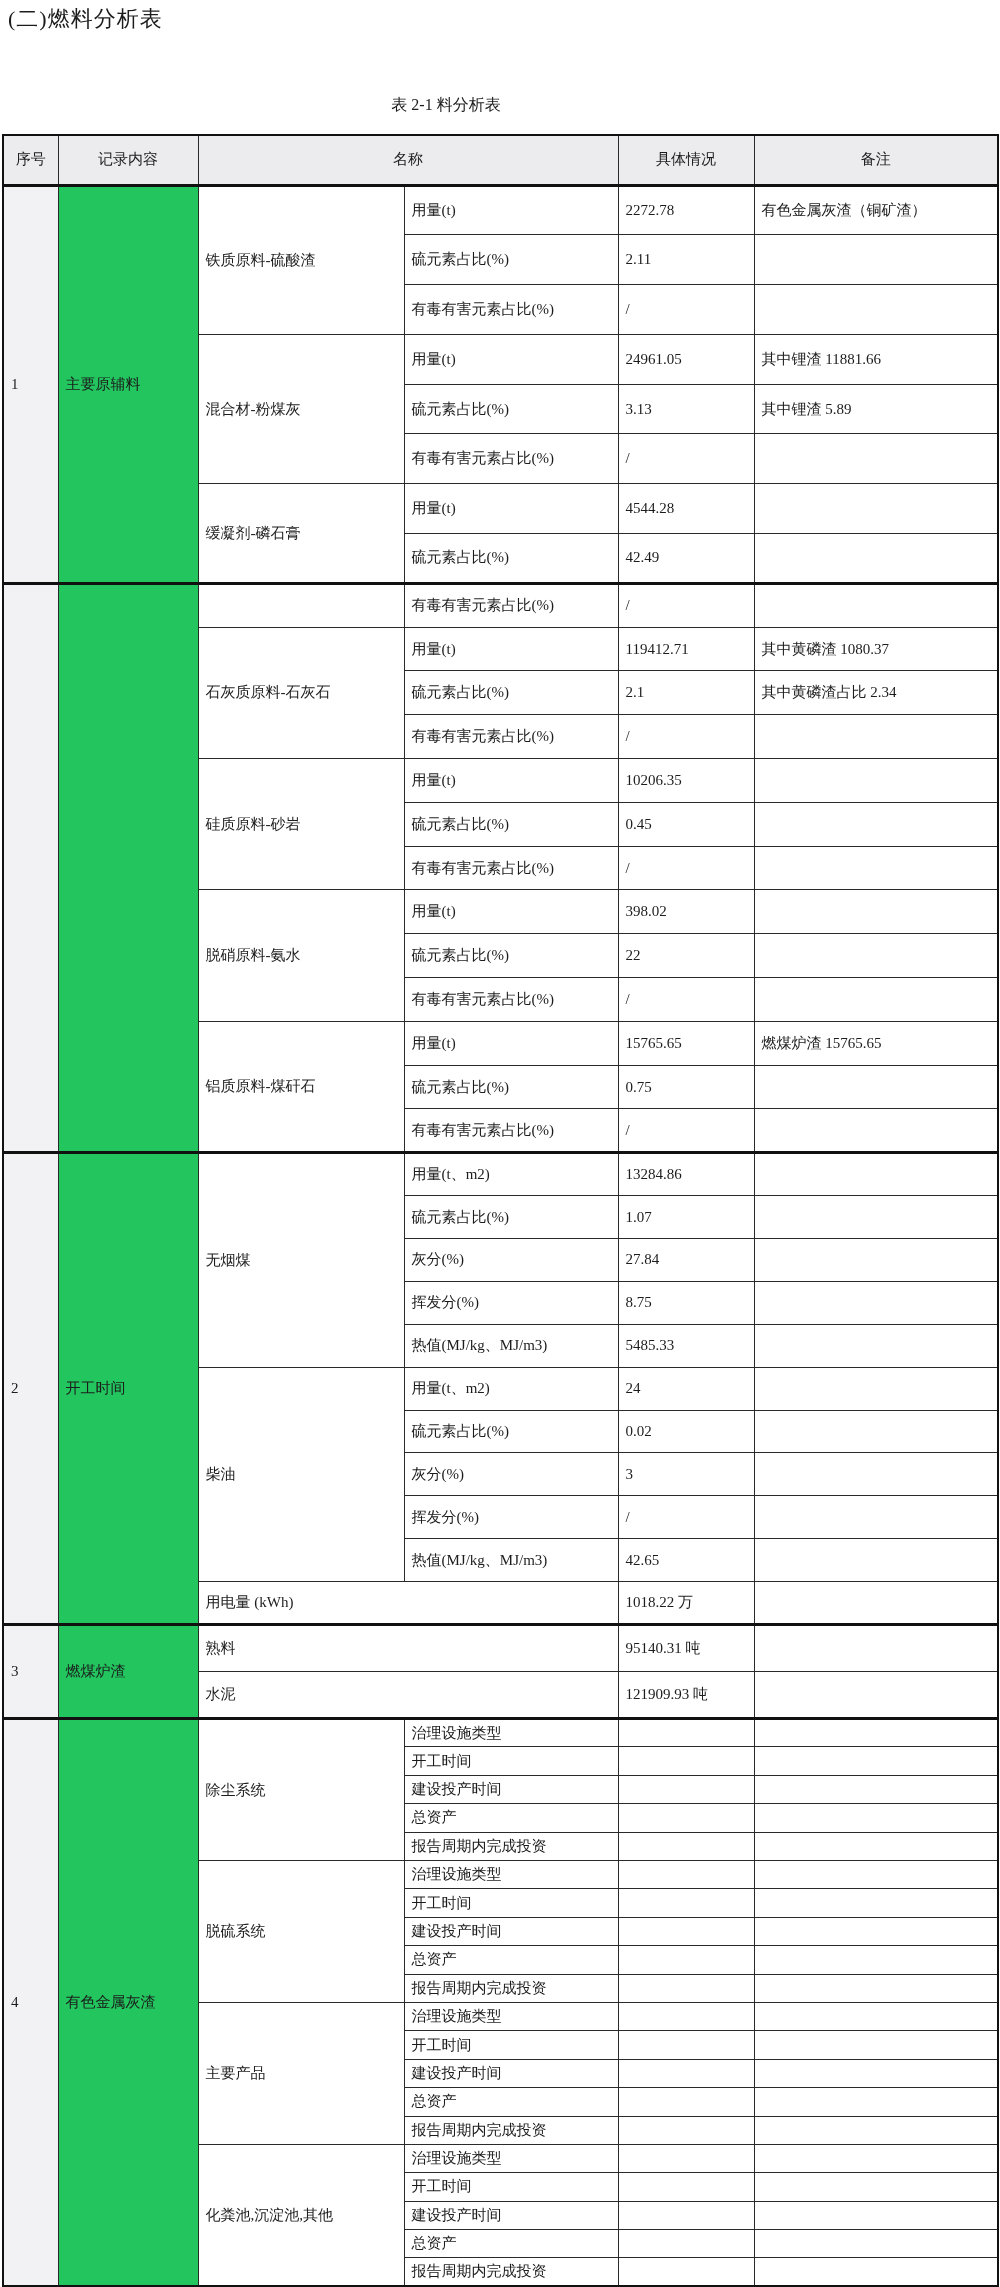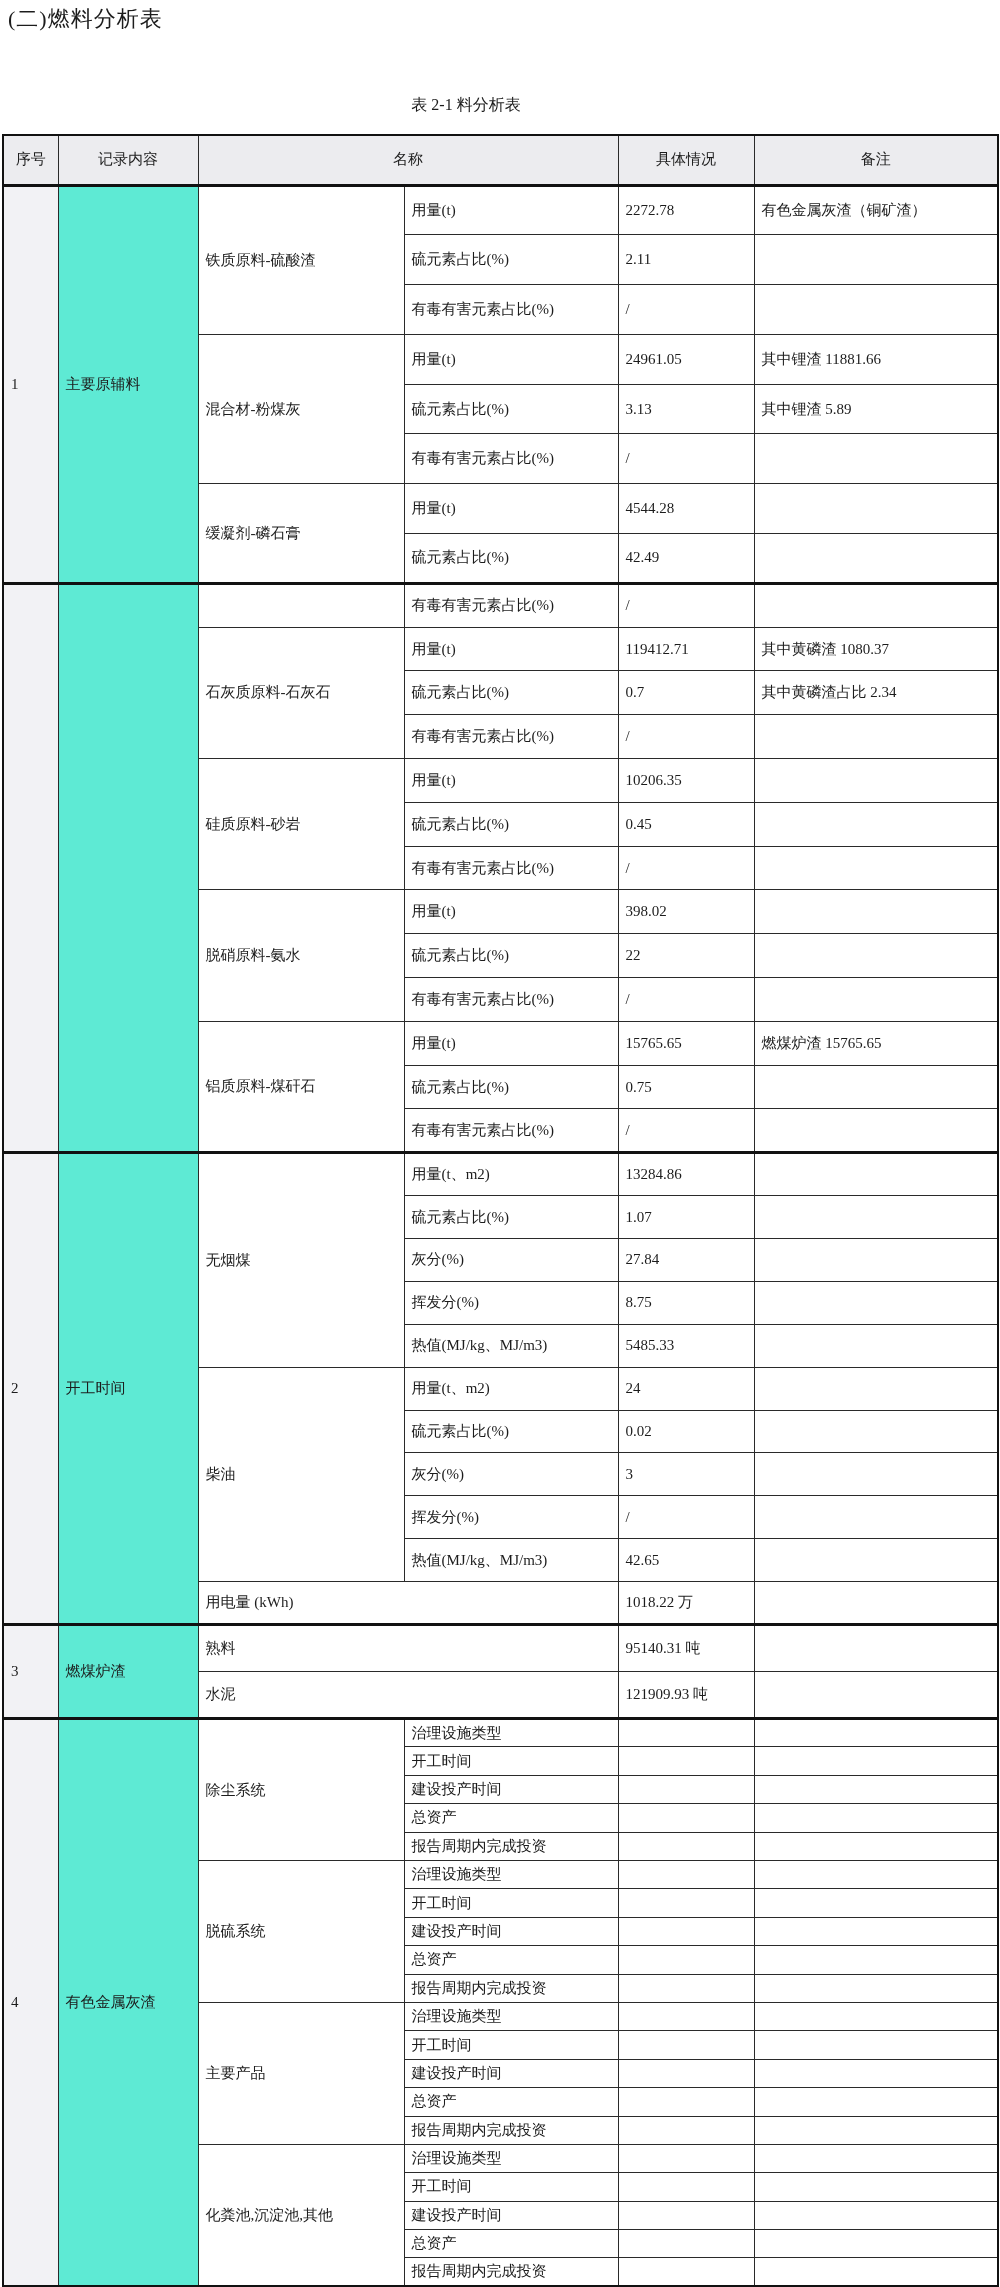--- a/index.html
+++ b/index.html
@@ -7,21 +7,21 @@
     width:1000px; height:2287px; position:relative;
     background:#ffffff; color:#1c1c1c;
     font-family:"Liberation Serif","DejaVu Serif",serif;
   }
   .doc-title {
     position:absolute; left:8px; top:4px;
     font-size:22px; letter-spacing:1px;
   }
   .table-caption {
     position:absolute; top:95px; left:0; width:892px;
-    text-align:center; font-size:16px;margin-left:20px;
+    text-align:center; font-size:16px;
   }
   table.fuel {
     position:absolute; left:2px; top:134px; width:995px;
     border-collapse:collapse; table-layout:fixed;
     border:2px solid #111111;
   }
   table.fuel th, table.fuel td {
     border:1px solid #2a2a2a;
     font-size:15px; font-weight:normal;
     padding:0 2px 0 7px;
@@ -32,21 +32,21 @@
     background:#ececef; text-align:center; padding:0;
   }
   thead tr { height:50px; }
   tr.b0 { height:49.8px; }
   tr.b1 { height:43.8px; }
   tr.b2 { height:42.9px; }
   tr.b3 { height:47px; }
   tr.b4 { height:28.4px; }
   tr.thick td { border-top:3px solid #111111; }
   td.c-no  { text-align:center; padding:0; background:#f2f2f5; }
-  td.c-content { background:#5eead4; }
+  td.c-content { background:#22c55e; }
 </style>
 </head>
 <body>
 
 <div class="doc-title">(二)燃料分析表</div>
 <div class="table-caption">表 2-1 料分析表</div>
 
 <table class="fuel">
   <colgroup>
     <col style="width:55px">
@@ -120,21 +120,21 @@
         <td class="c-remark"></td>
       </tr>
       <tr class="b1">
         <td class="c-name" rowspan="3">石灰质原料-石灰石</td>
         <td class="c-item">用量(t)</td>
         <td class="c-detail">119412.71</td>
         <td class="c-remark">其中黄磷渣 1080.37</td>
       </tr>
       <tr class="b1">
         <td class="c-item">硫元素占比(%)</td>
-        <td class="c-detail">0.7</td>
+        <td class="c-detail">2.1</td>
         <td class="c-remark">其中黄磷渣占比 2.34</td>
       </tr>
       <tr class="b1">
         <td class="c-item">有毒有害元素占比(%)</td>
         <td class="c-detail">/</td>
         <td class="c-remark"></td>
       </tr>
       <tr class="b1">
         <td class="c-name" rowspan="3">硅质原料-砂岩</td>
         <td class="c-item">用量(t)</td>

